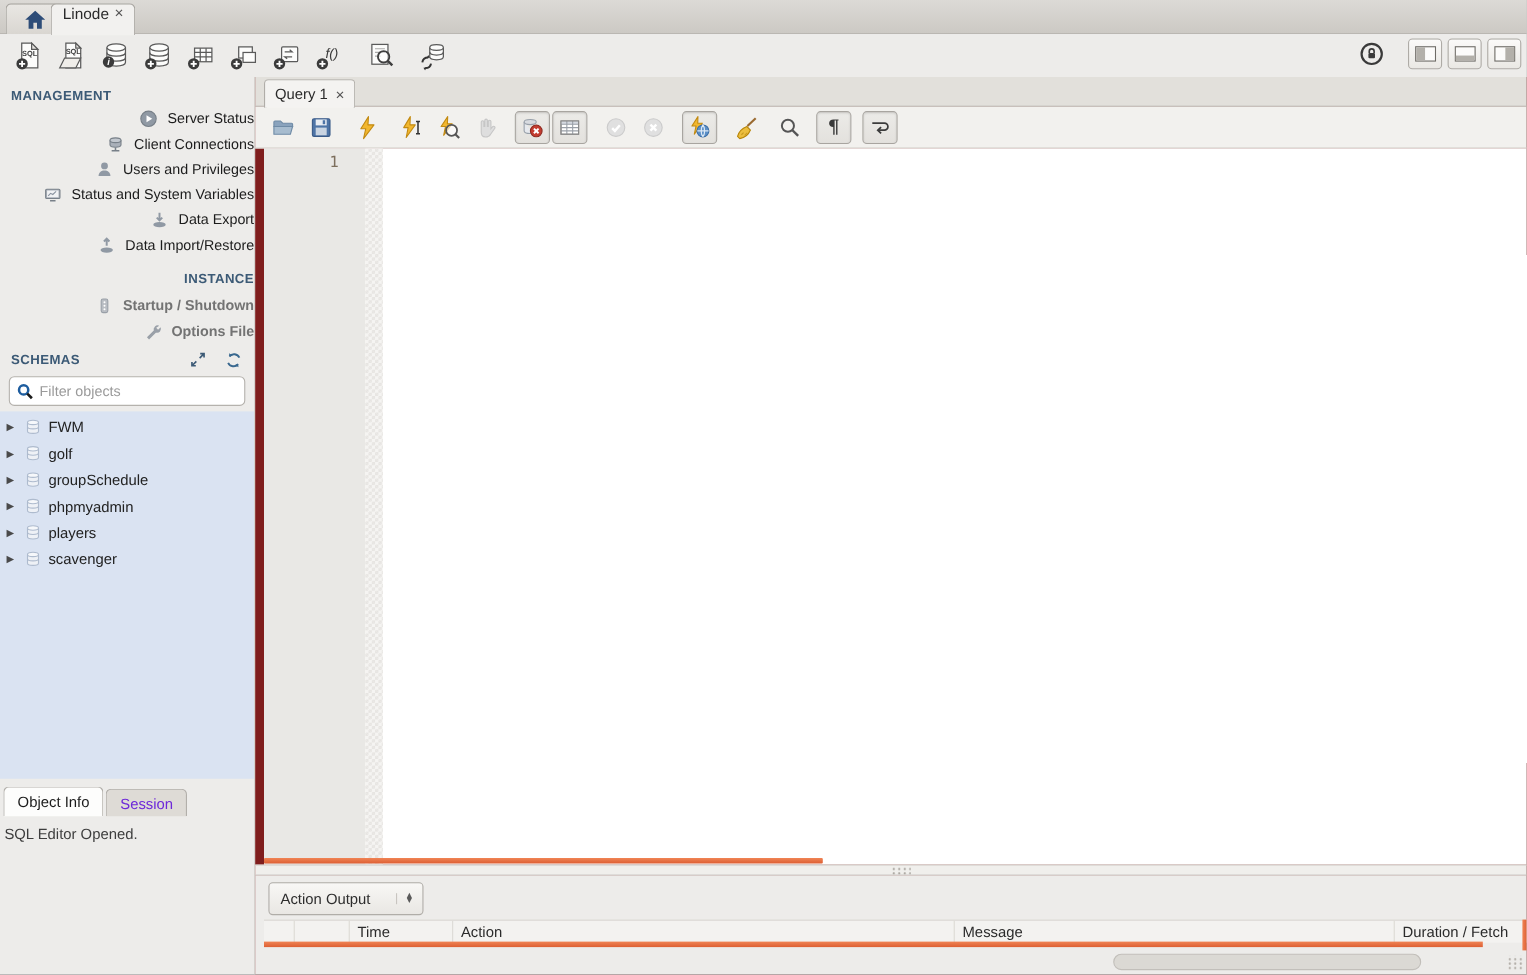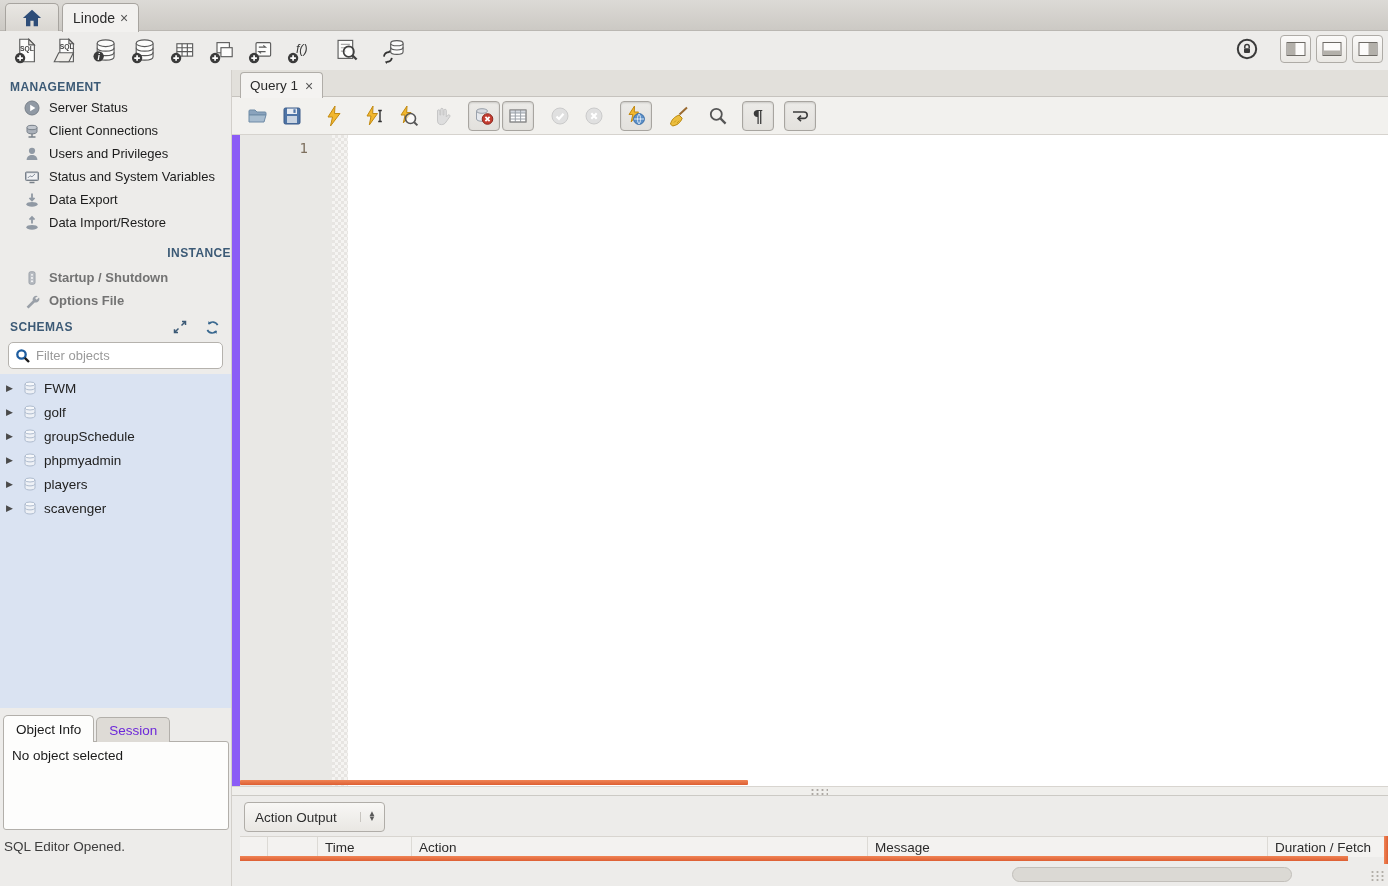--- a/index.html
+++ b/index.html
@@ -6,42 +6,42 @@
   html,body { background:#888; }
   body { font-family:"Liberation Sans", sans-serif; }
   .window { position:relative; width:1388px; height:886px; background:#edecea; overflow:hidden; }
 
   
   .tabbar { position:absolute; left:0; top:0; width:100%; height:31px;
     background:linear-gradient(#dcdad6,#ccc9c4); border-bottom:1px solid #bab7b2; }
   .home-tab { position:absolute; left:5px; top:3px; width:54px; height:28px;
     background:linear-gradient(#e9e7e3,#d9d6d1); border:1px solid #a7a49f; border-bottom:none;
     border-radius:5px 5px 0 0; display:flex; align-items:center; justify-content:center; }
-  .conn-tab { position:absolute; left:62px; top:3px; height:29px; padding:0 10px;
+  .conn-tab { position:absolute; left:46px; top:3px; height:29px; padding:0 10px;
     background:#f2f1ef; border:1px solid #a7a49f; border-bottom:none;
-    border-radius:5px 5px 0 0; display:flex; align-items:center; gap:5px;
+    border-radius:5px 5px 0 0; display:flex; gap:5px;
     font-size:14px; color:#2a2a2a; z-index:3; }
   .close-x { color:#555; font-size:14px; line-height:1; cursor:default; }
 
   
   .main-toolbar { position:absolute; left:0; top:31px; width:100%; height:39px;
     background:#edecea; display:flex; align-items:center; padding-left:7px; }
   .tbtn { width:39px; height:32px; display:flex; align-items:center; justify-content:center; }
   .toolbar-right { position:absolute; right:5px; top:35px; display:flex; align-items:center; gap:5px; }
   .lockwrap { margin-right:16px; display:flex; align-items:center; }
   .panel-btn { width:31px; height:28px; border:1px solid #aeaba6; border-radius:4px;
     background:linear-gradient(#fbfaf9,#eae8e4); display:flex; align-items:center; justify-content:center; }
 
   
   .sidebar { position:absolute; left:0; top:70px; width:232px; height:816px;
     background:#edecea; border-right:1px solid #d2cfca; overflow:hidden; }
   .section-title { margin:6px 0 2px 10px; height:18px; font-weight:bold; font-size:12px;
     color:#3c5a76; letter-spacing:.4px; display:flex; align-items:flex-end; gap:7px; }
-  .nav-item { height:23px; display:flex; align-items:center; gap:9px; padding-left:24px;
-    font-size:13px; color:#1c1c1c; white-space:nowrap; overflow:hidden; }
+  .nav-item { height:23px; display:flex; align-items:center; gap:9px; 
+    font-size:13px; color:#1c1c1c; white-space:nowrap; overflow:hidden;justify-content:flex-end; }
   .nav-item.dim { color:#737373;font-weight:bold; }
   .mt12 { margin-top:12px;flex-direction:column; } .mt14 { }
   .schemas-title { display:flex; align-items:center; }
   .schemas-title .spacer { flex:1; }
   .schemas-title .hicon { margin-right:11px; display:flex; }
   .filterbox { margin:6px 8px 0 8px; height:27px; background:#fff; border:1px solid #b5b2ad;
     border-radius:5px; display:flex; align-items:center; padding:0 6px; gap:5px; }
   .filterbox input { border:none; outline:none; flex:1; font-size:13px; color:#333;
     font-family:"Liberation Sans",sans-serif; background:transparent; }
   .filterbox input::placeholder { color:#9a9a9a; }
@@ -52,21 +52,21 @@
   .info-tabs { margin-top:7px; height:27px; display:flex; padding-left:3px; position:relative; }
   .info-tab { height:27px; padding:0 12px; display:flex; align-items:center; font-size:13.5px;
     border:1px solid #b2afaa; border-bottom:none; border-radius:5px 5px 0 0; }
   .info-tab.active { background:#fdfdfc; color:#1a1a1a; z-index:2; }
   .info-tab.inactive { background:#dedbd6; color:#6d28d9; margin-left:2px; height:25px; margin-top:2px; }
   .info-panel { margin:0 2px 0 3px; height:89px; background:#fdfdfc; border:1px solid #b2afaa;
     border-radius:0 3px 3px 3px; padding:6px 8px; font-size:13.5px; color:#1a1a1a; margin-top:-1px; }
   .statusmsg { margin:9px 0 0 4px; font-size:13.5px; color:#3d3d3d; }
 
   
-  .content { position:absolute; left:232px; top:70px; width:1156px; height:816px; background:#8b5cf6; }
+  .content { position:absolute; left:232px; top:70px; width:1156px; height:816px; background:#7f1d1d; }
   .qtabs { position:relative; height:27px; background:#e2e0db; border-bottom:1px solid #c6c3be; }
   .qtab { position:absolute; left:8px; top:2px; height:26px; background:#f4f3f1;
     border:1px solid #b0ada8; border-bottom:none; border-radius:4px 4px 0 0;
     padding:0 9px; display:flex; align-items:center; gap:7px; font-size:13.5px; color:#2a2a2a; z-index:2; }
   .sqlbar { height:38px; background:#f2f1ee; border-bottom:1px solid #d6d3ce;
     display:flex; align-items:center; padding-left:10px; }
   .ebtn { width:32px; height:30px; display:flex; align-items:center; justify-content:center; margin-right:2px; }
   .ebtn.pressed { border:1px solid #a8a5a0; border-radius:4px;
     background:linear-gradient(#ecebe8,#e3e1dd); box-shadow:inset 0 1px 2px rgba(0,0,0,.14); }
   .gap8 { margin-left:8px; } .gap6 { margin-left:6px; }
@@ -398,23 +398,20 @@
     </div>
 
     <div class="info-tabs">
       <div class="info-tab active">
         <span>Object Info</span>
       </div>
       <div class="info-tab inactive">
         <span>Session</span>
       </div>
     </div>
-    <div class="info-panel">
-      <span>No object selected</span>
-    </div>
 
     <div class="statusmsg">SQL Editor Opened.</div>
   </div>
 
   <div class="content">
 
     <div class="qtabs">
       <div class="qtab">
         <span>Query 1</span>
         <span class="close-x">×</span>

